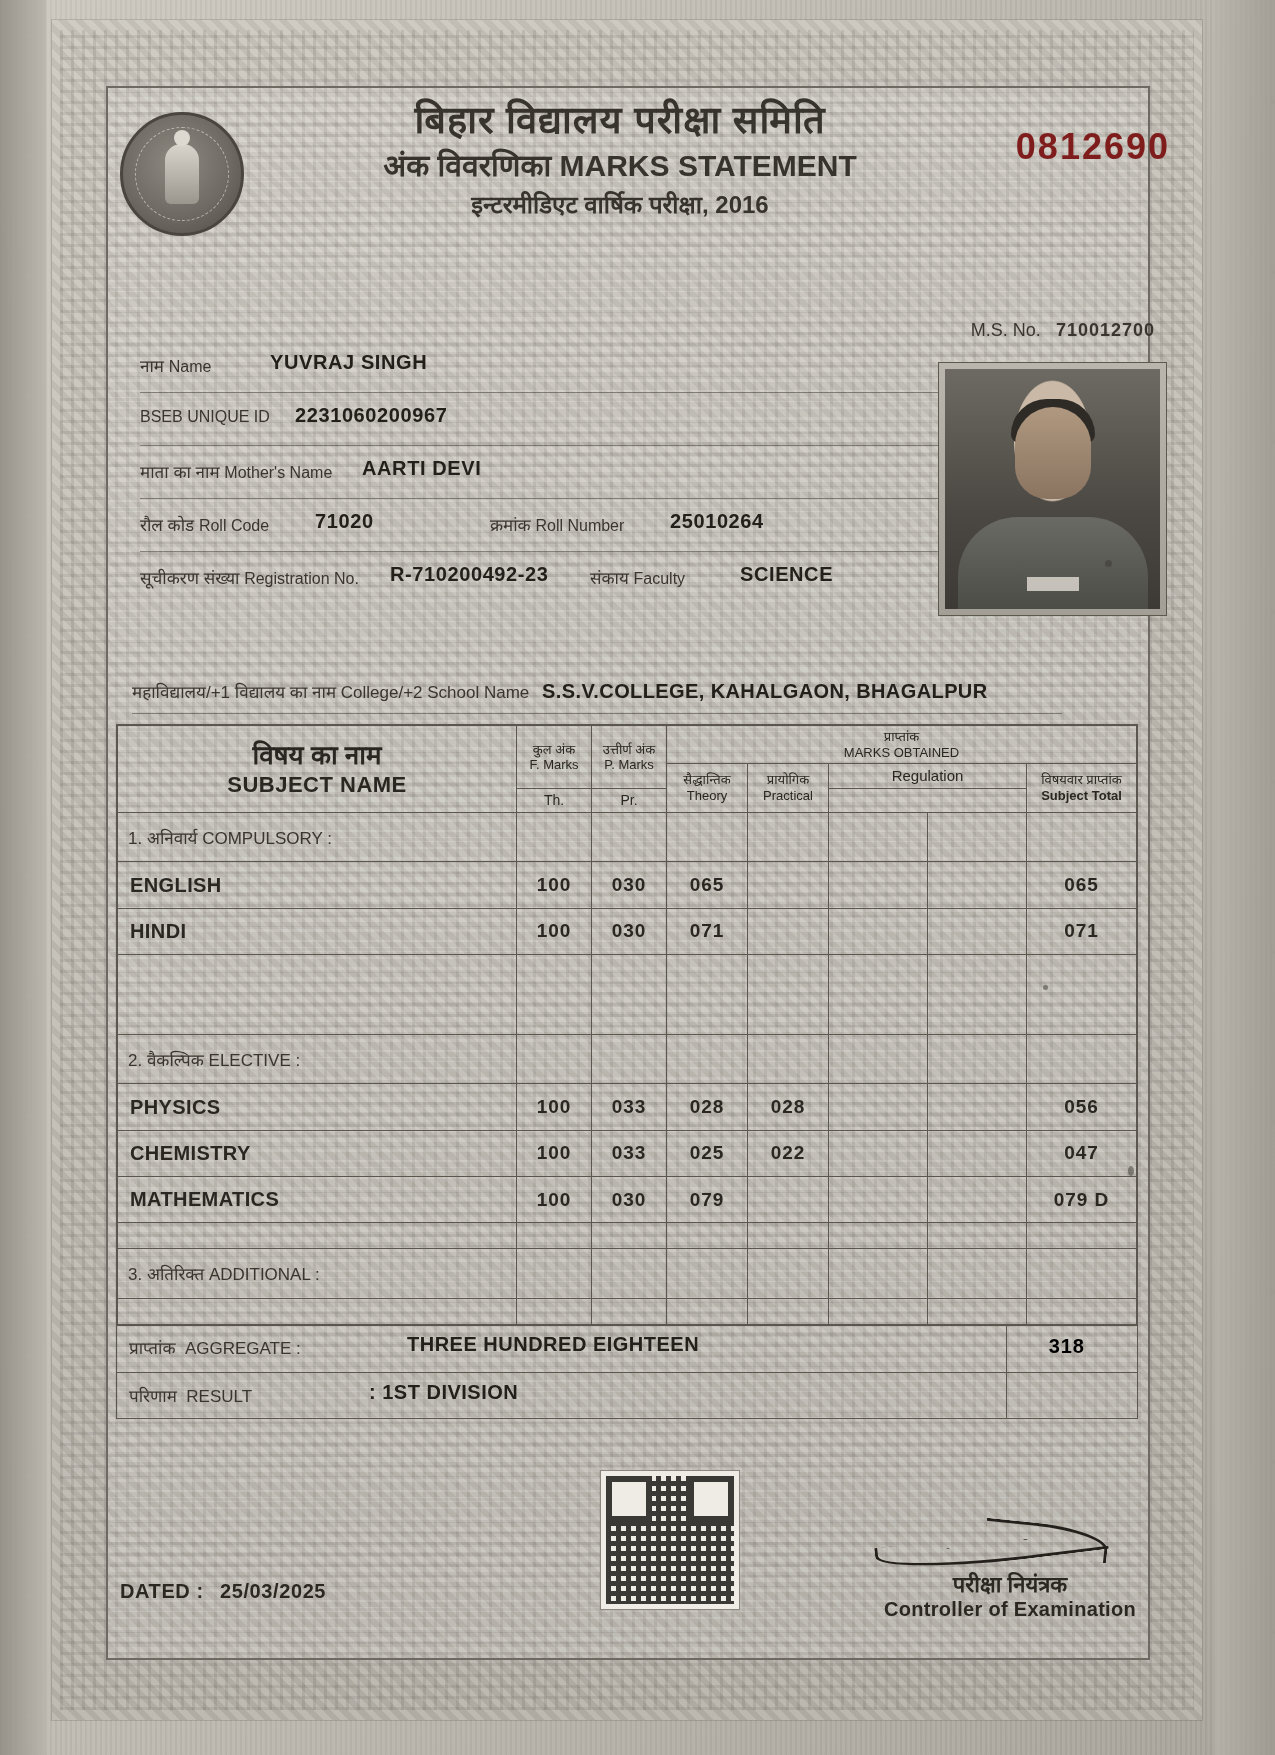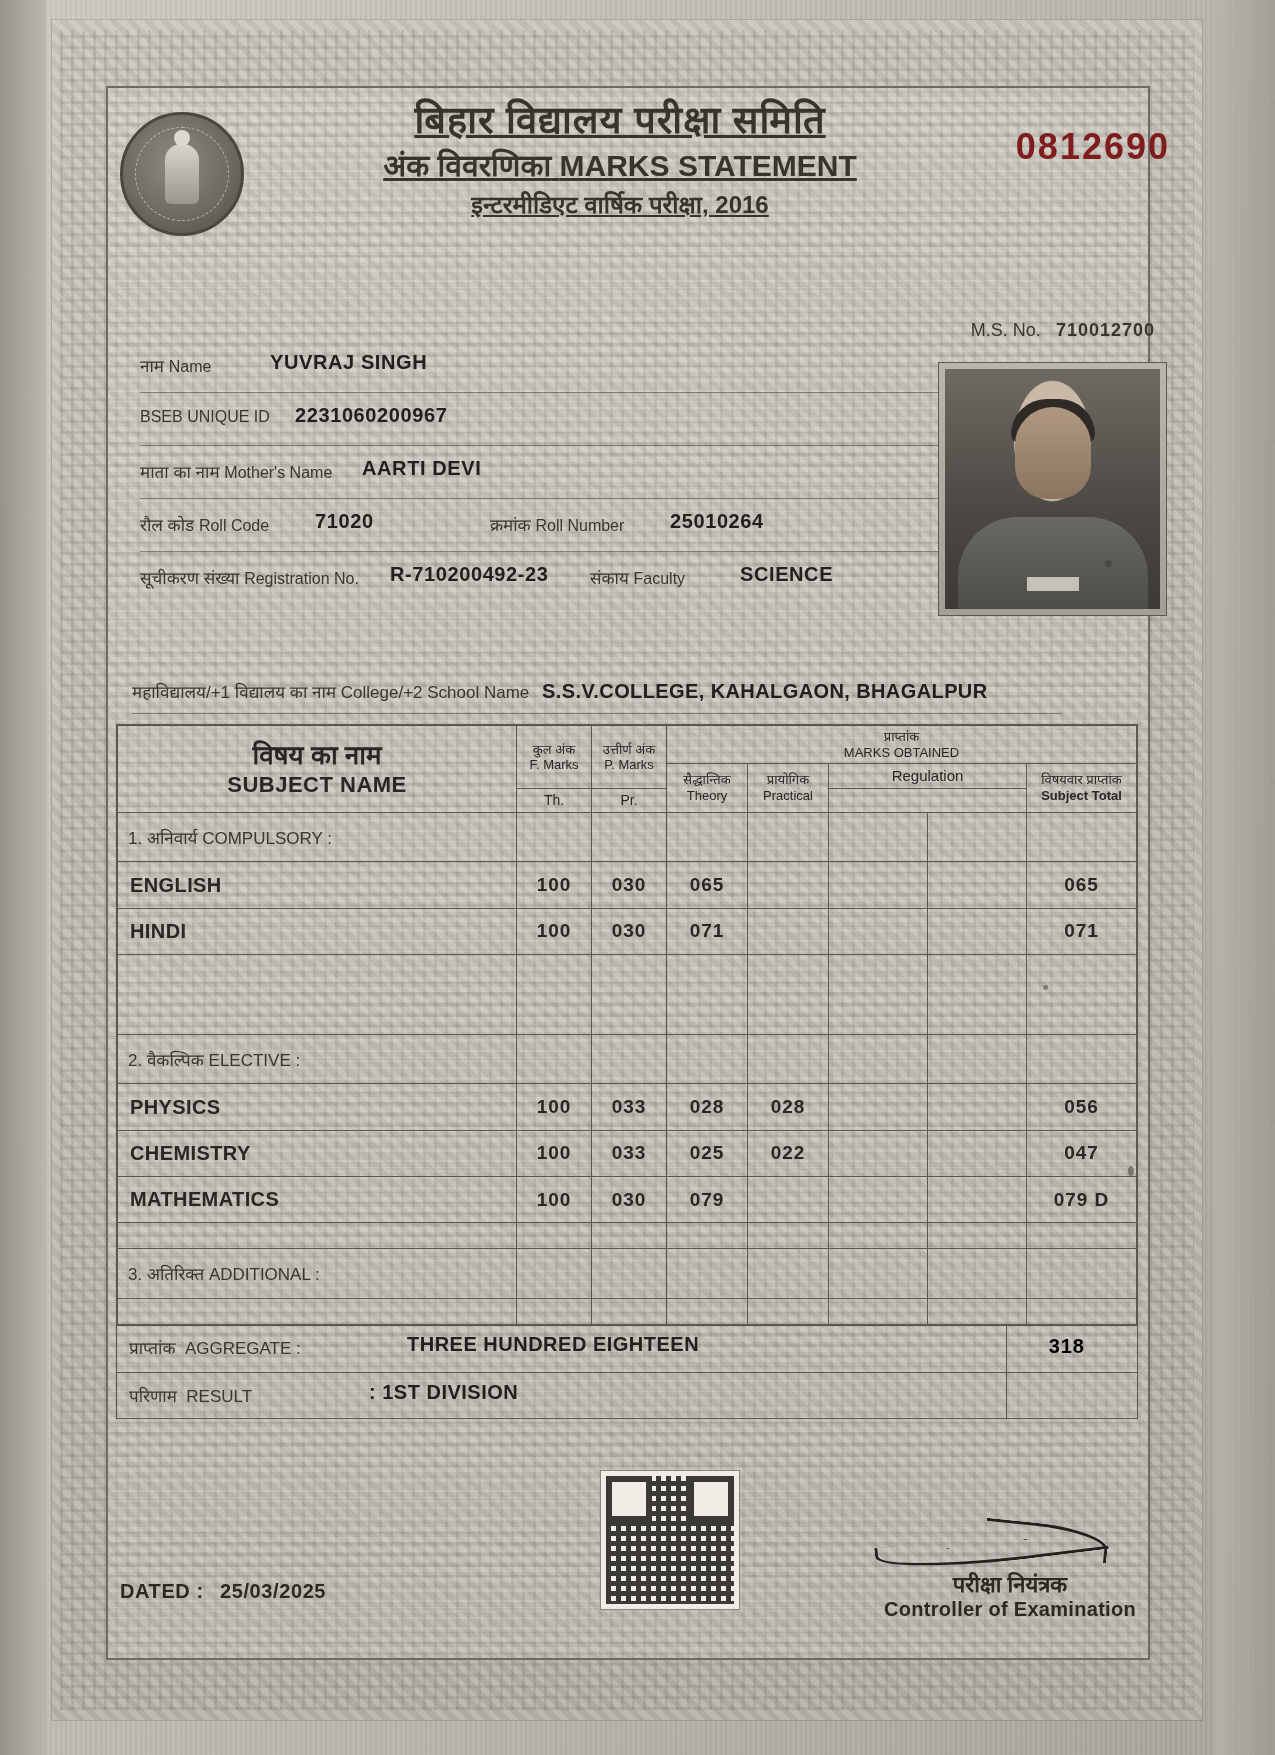--- a/index.html
+++ b/index.html
@@ -67,21 +67,21 @@
   }
   .seal .fig{
     width:34px;height:60px;border-radius:16px 16px 6px 6px;
     background:linear-gradient(#d9d5cd,#9a968e);
     position:relative;
   }
   .seal .fig:before{
     content:"";position:absolute;left:9px;top:-14px;width:16px;height:16px;border-radius:50%;
     background:#ddd9d1;
   }
-  .hdr{position:absolute;left:270px;top:100px;width:700px;text-align:center;color:#37332d;text-decoration:underline;}
+  .hdr{position:absolute;left:270px;top:100px;width:700px;text-align:center;color:#37332d;}
   .hdr .hi1{font-size:38px;font-weight:bold;letter-spacing:1px;line-height:1.1;}
   .hdr .en1{font-size:29px;font-weight:bold;letter-spacing:.5px;}
   .hdr .hi2{font-size:30px;font-weight:bold;margin-top:2px;}
   .hdr .hi3{font-size:24px;font-weight:bold;margin-top:2px;}
   .hdr .en3{font-size:17px;letter-spacing:.6px;margin-top:1px;}
   .serial{
     position:absolute;right:105px;top:126px;font-size:36px;font-weight:bold;color:#7f1d1d;letter-spacing:2px;
   }
   .msno{
     position:absolute;right:120px;top:320px;font-size:18px;color:#3a362f;

